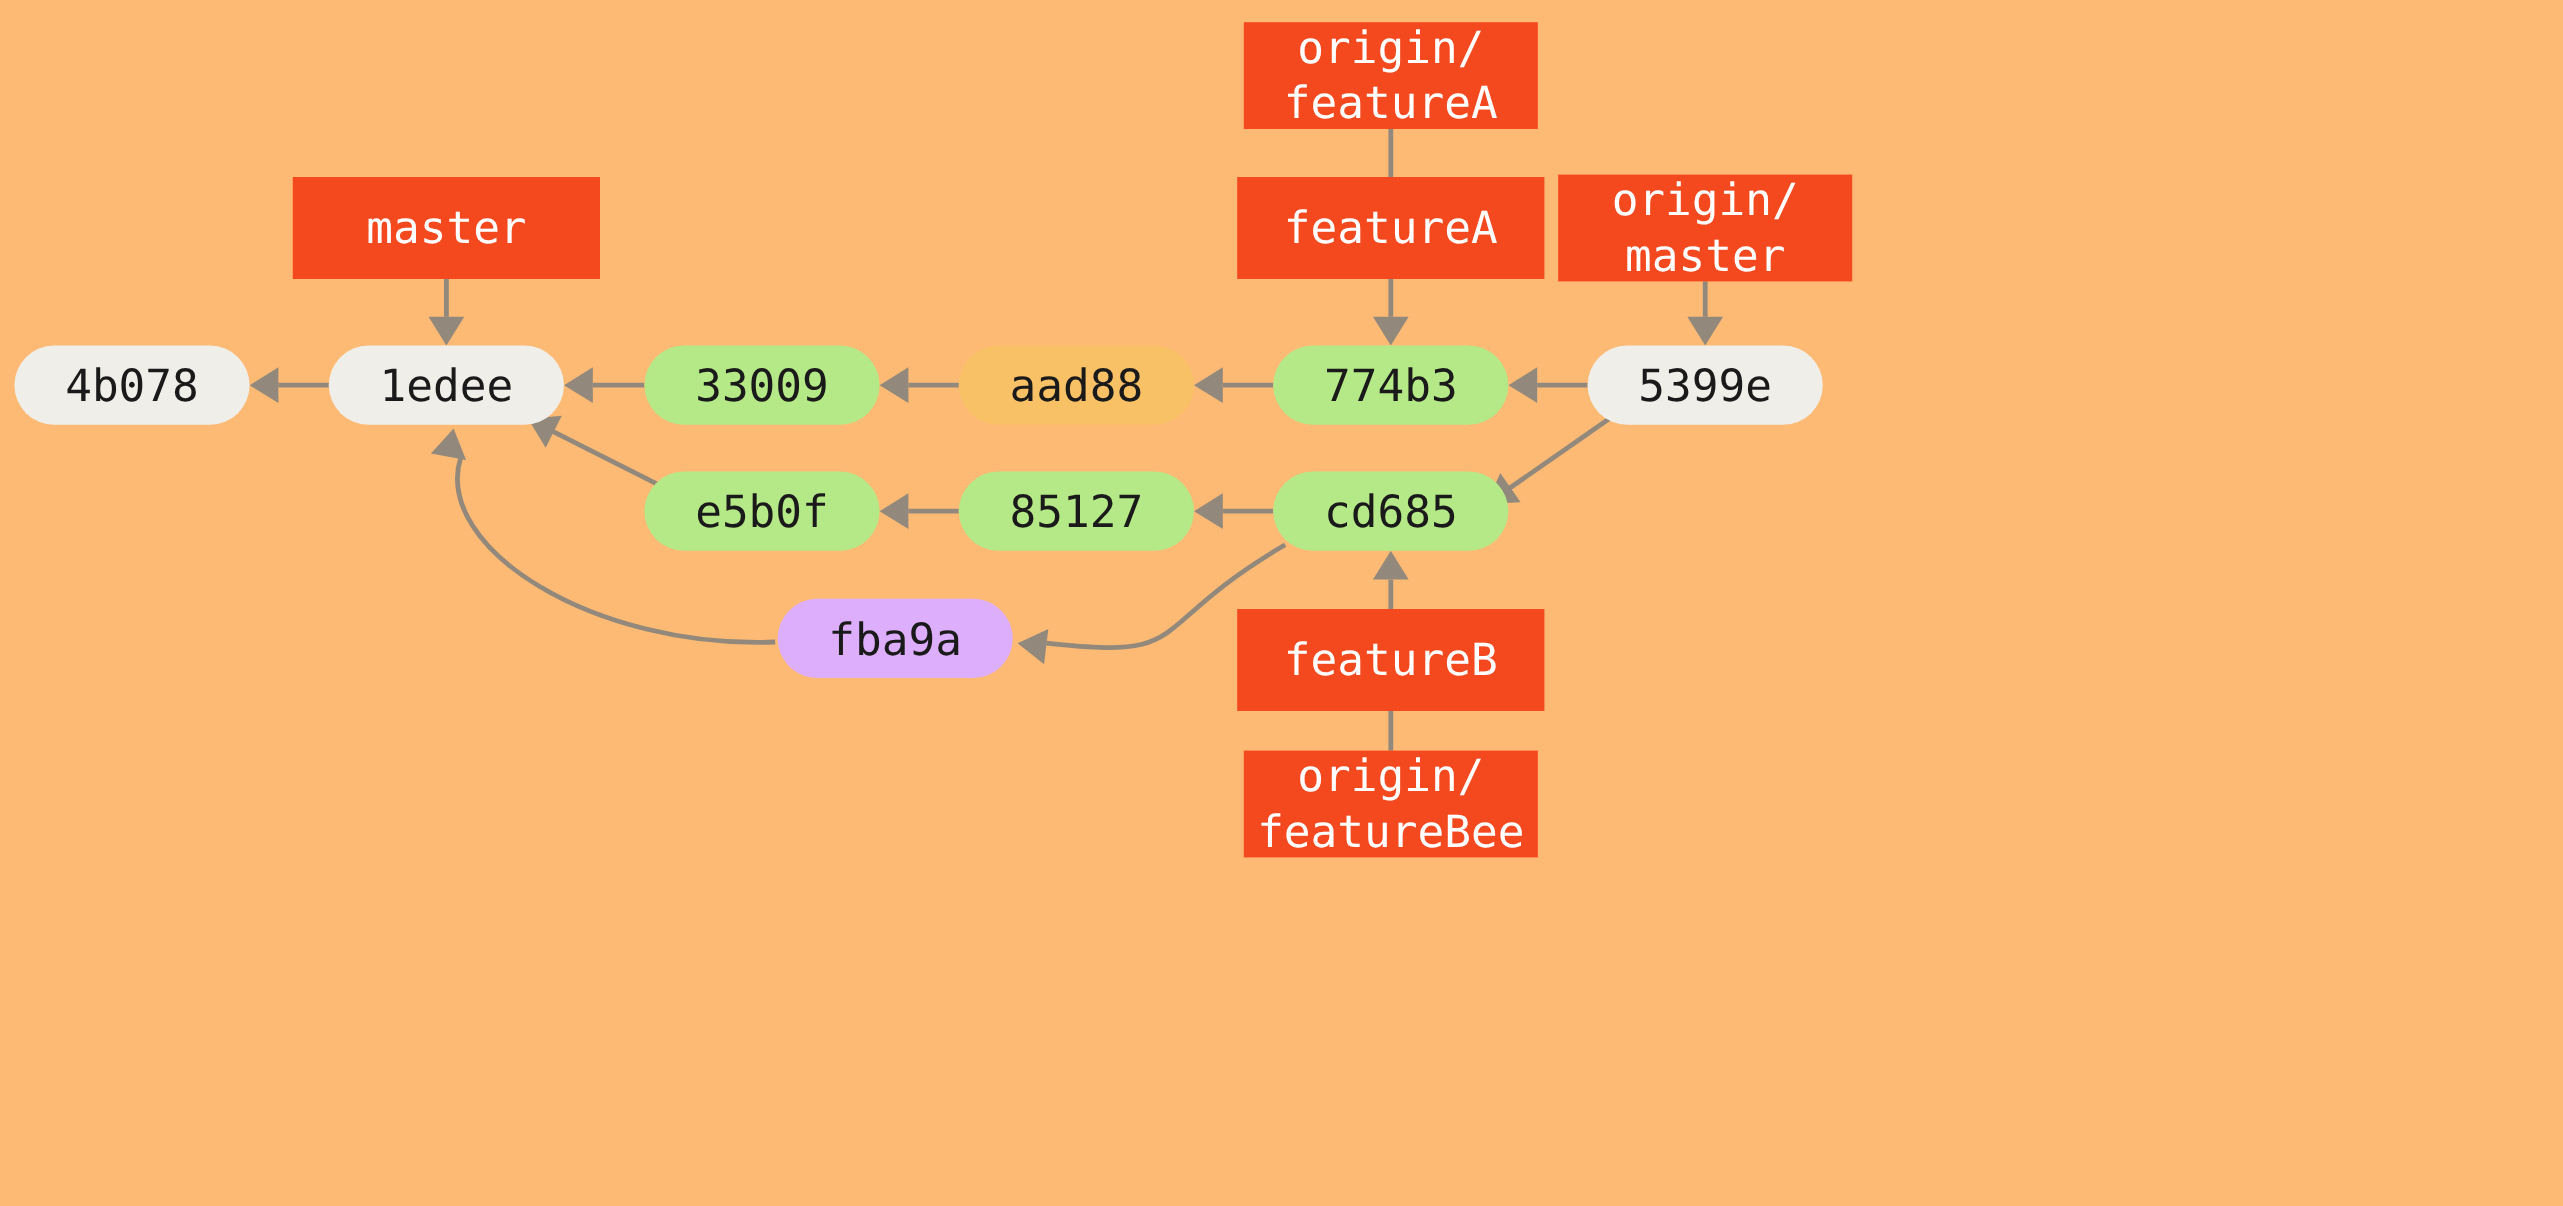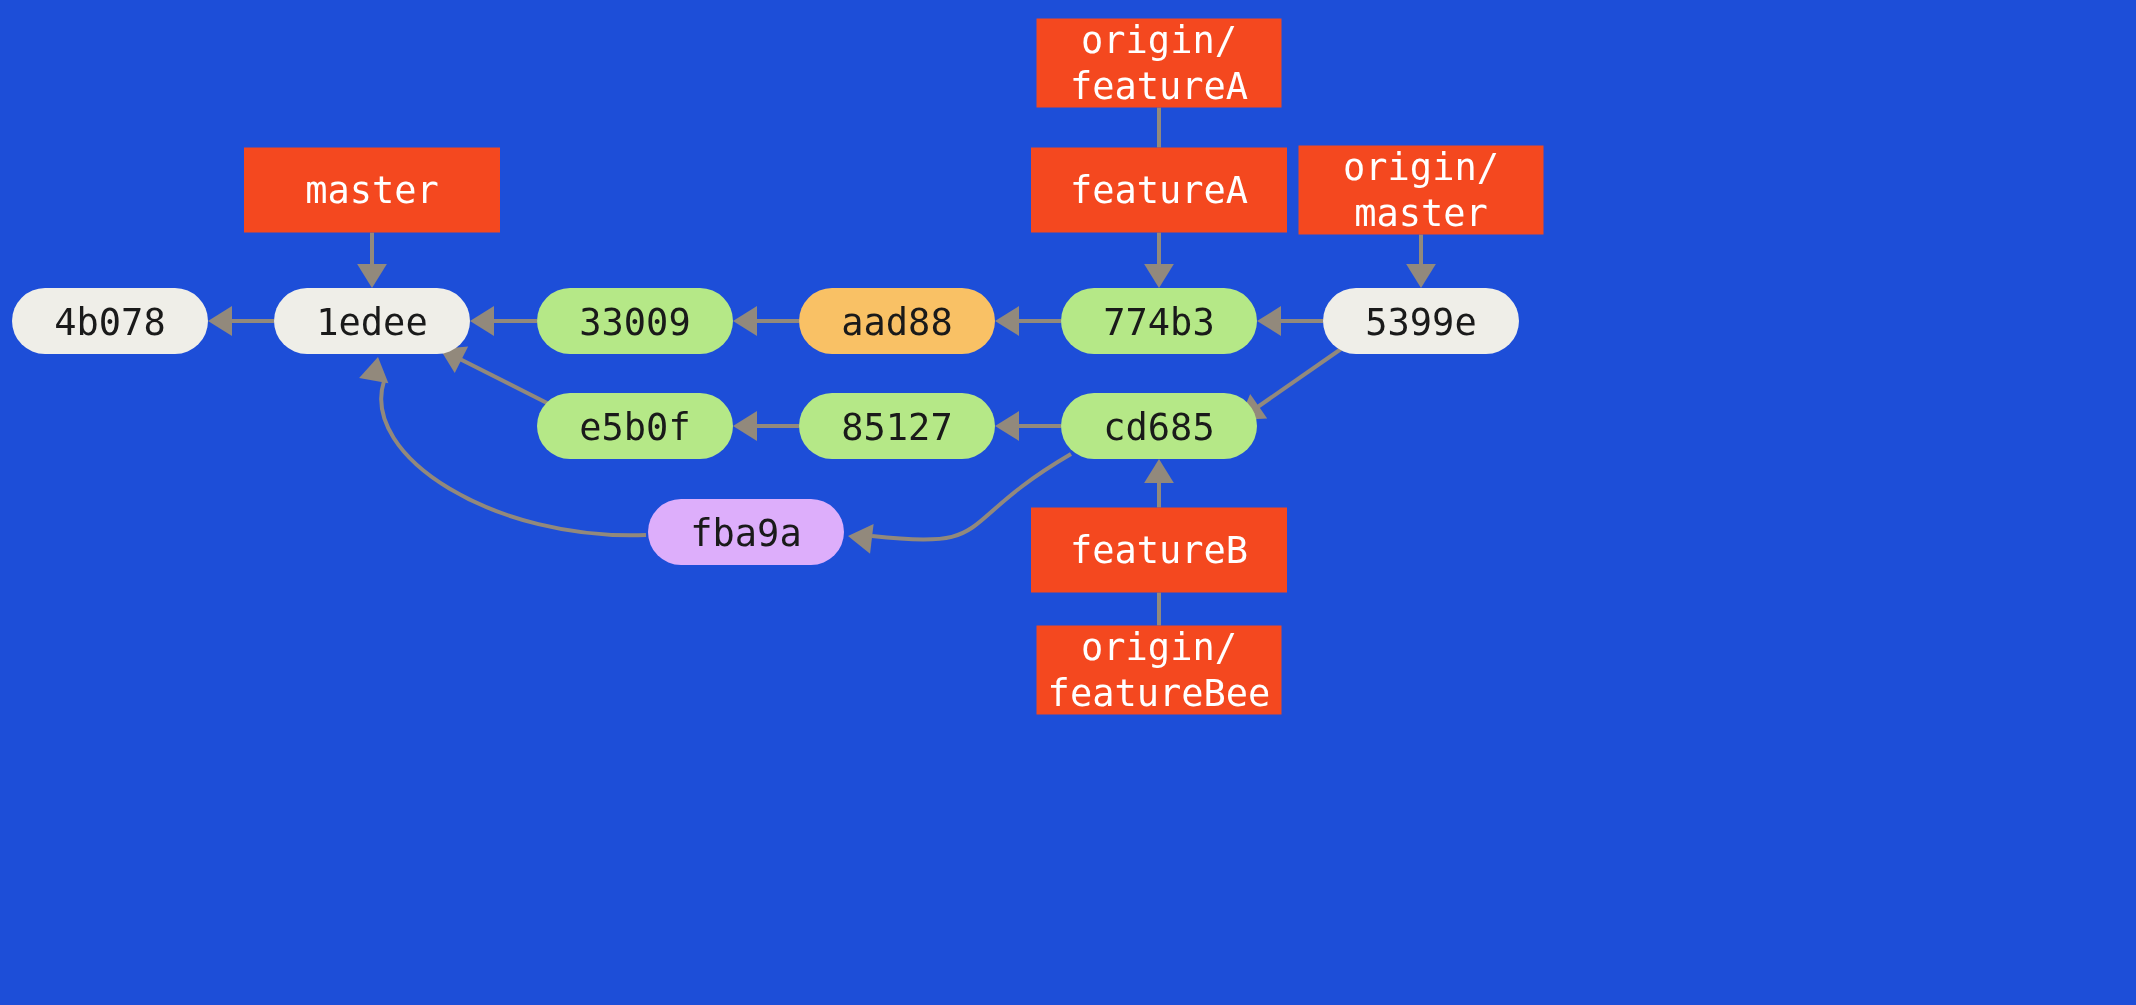--- a/index.html
+++ b/index.html
@@ -4,21 +4,21 @@
 <style>
   html, body {
     margin: 0;
     padding: 0;
     background: #000000;
   }
   #canvas-wrap {
     position: relative;
     width: 2136px;
     height: 1005px;
-    background: #1d4ed8;
+    background: #fdba74;
     overflow: hidden;
   }
   svg#graph {
     display: block;
     width: 2136px;
     height: 1005px;
   }
   text.node-label {
     font-family: "DejaVu Sans Mono", "Liberation Mono", monospace;
     font-size: 37px;

